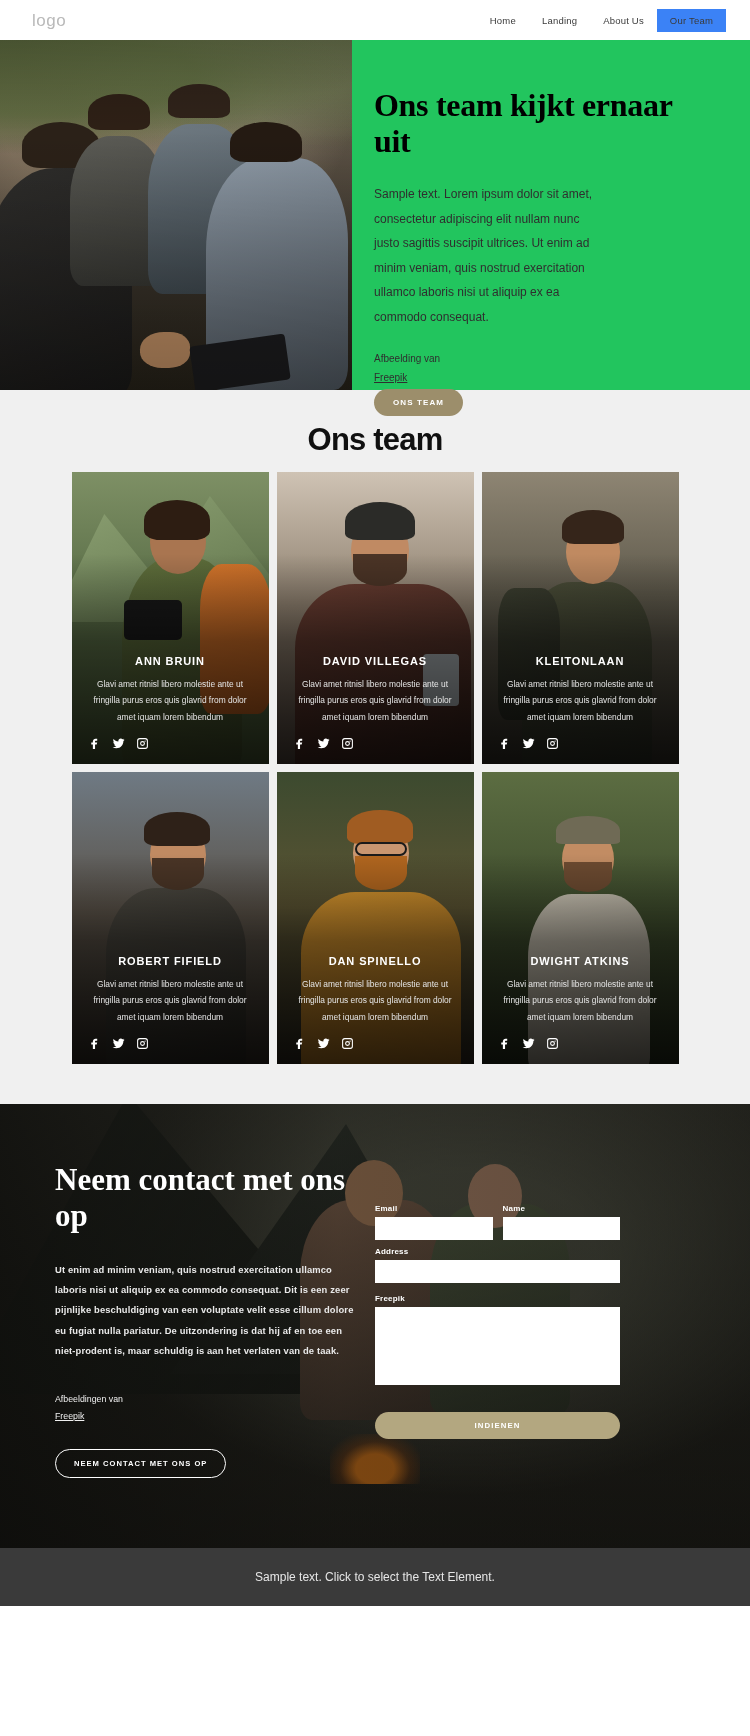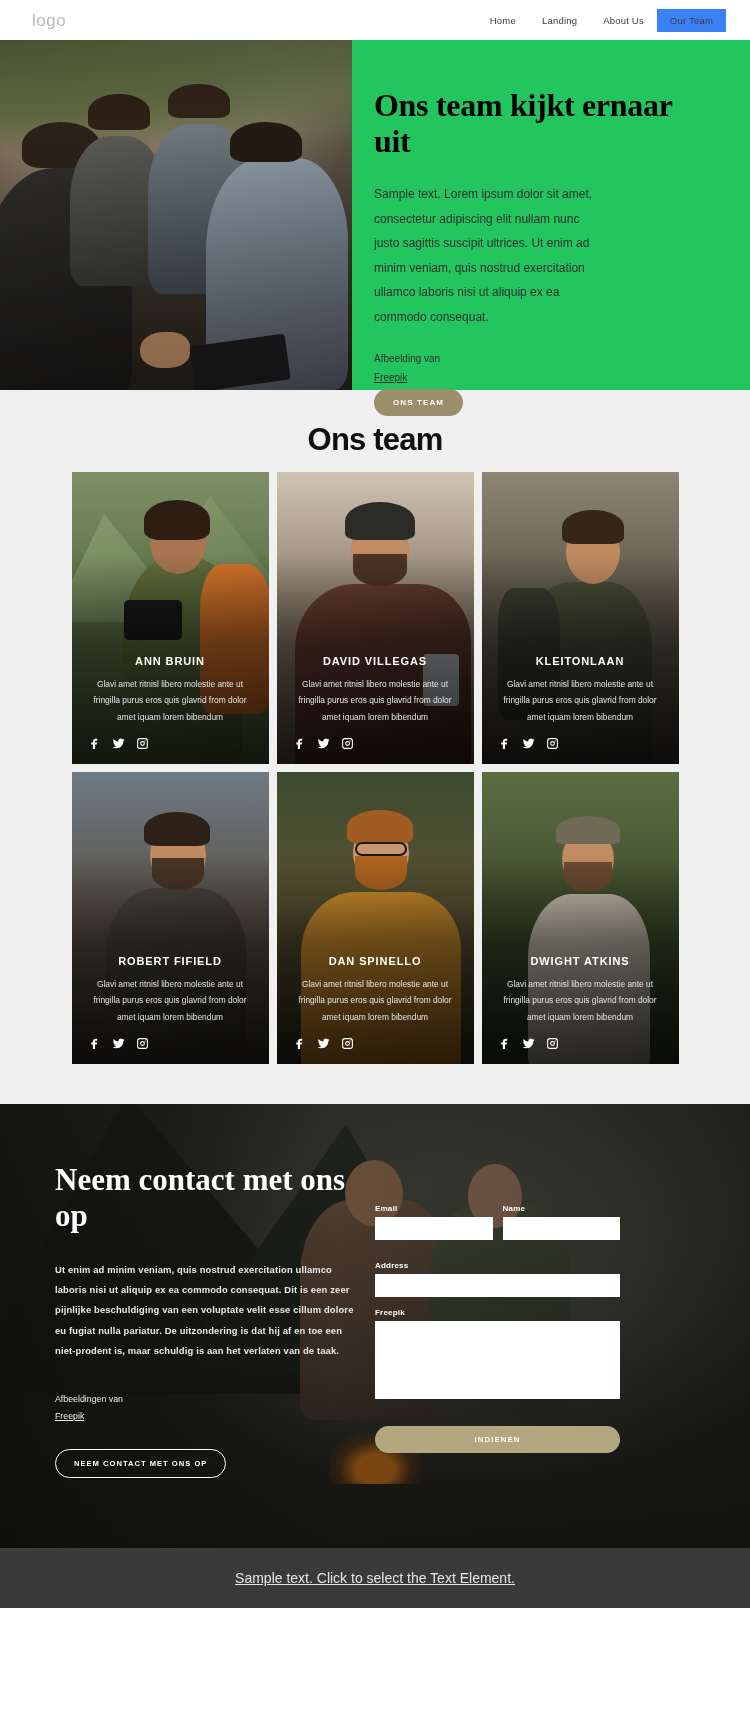--- a/index.html
+++ b/index.html
@@ -170,39 +170,39 @@
   .contact-body{color:#e9e9e9;font-size:9.4px;line-height:2.15;font-weight:700;margin-bottom:30px;letter-spacing:.15px;}
   .contact-credit{color:#f0f0f0;font-size:8.8px;line-height:1.95;margin-bottom:24px;}
   .contact-credit a{color:#f0f0f0;text-decoration:underline;display:block;}
   .btn-outline{
     display:inline-flex;align-items:center;justify-content:center;background:transparent;
     border:1px solid #ffffff;color:#fff;border-radius:16px;padding:9px 18px;font-size:7.6px;
     font-weight:700;letter-spacing:1px;cursor:pointer;
   }
   .form{width:245px;padding-top:42px;}
   .field{margin-bottom:11px;}
-  .field-row{display:flex;gap:10px;margin-bottom:21px;}
+  .field-row{display:flex;gap:10px;margin-bottom:7px;}
   .field-row .field{flex:1;margin-bottom:0;}
   .field label{display:block;color:#fff;font-size:8px;font-weight:700;margin-bottom:4px;letter-spacing:.2px;}
   .field input{
     width:100%;height:23px;background:#fff;border:none;outline:none;padding:0 6px;
     font-size:9px;font-family:"Liberation Sans", sans-serif;
   }
   .field textarea{
     width:100%;height:78px;background:#fff;border:none;outline:none;padding:5px 6px;resize:none;
     font-size:9px;font-family:"Liberation Sans", sans-serif;
   }
   .btn-submit{
     width:100%;background:#b3a780;border:none;color:#fff;border-radius:14px;padding:9px 0;
     font-size:7.8px;font-weight:700;letter-spacing:1.1px;cursor:pointer;margin-top:12px;
   }
 
   
   .footer{background:#3a3a3a;padding:22px 0;text-align:center;}
-  .footer-text{color:#e6e6e6;font-size:14px;text-decoration:underline;}
+  .footer-text{color:#e6e6e6;font-size:12px;}
 </style>
 </head>
 <body>
 
 <div class="page">
 
   <header class="site-header">
     <div class="logo">logo</div>
     <nav class="nav">
       <div class="nav-item">Home</div>

